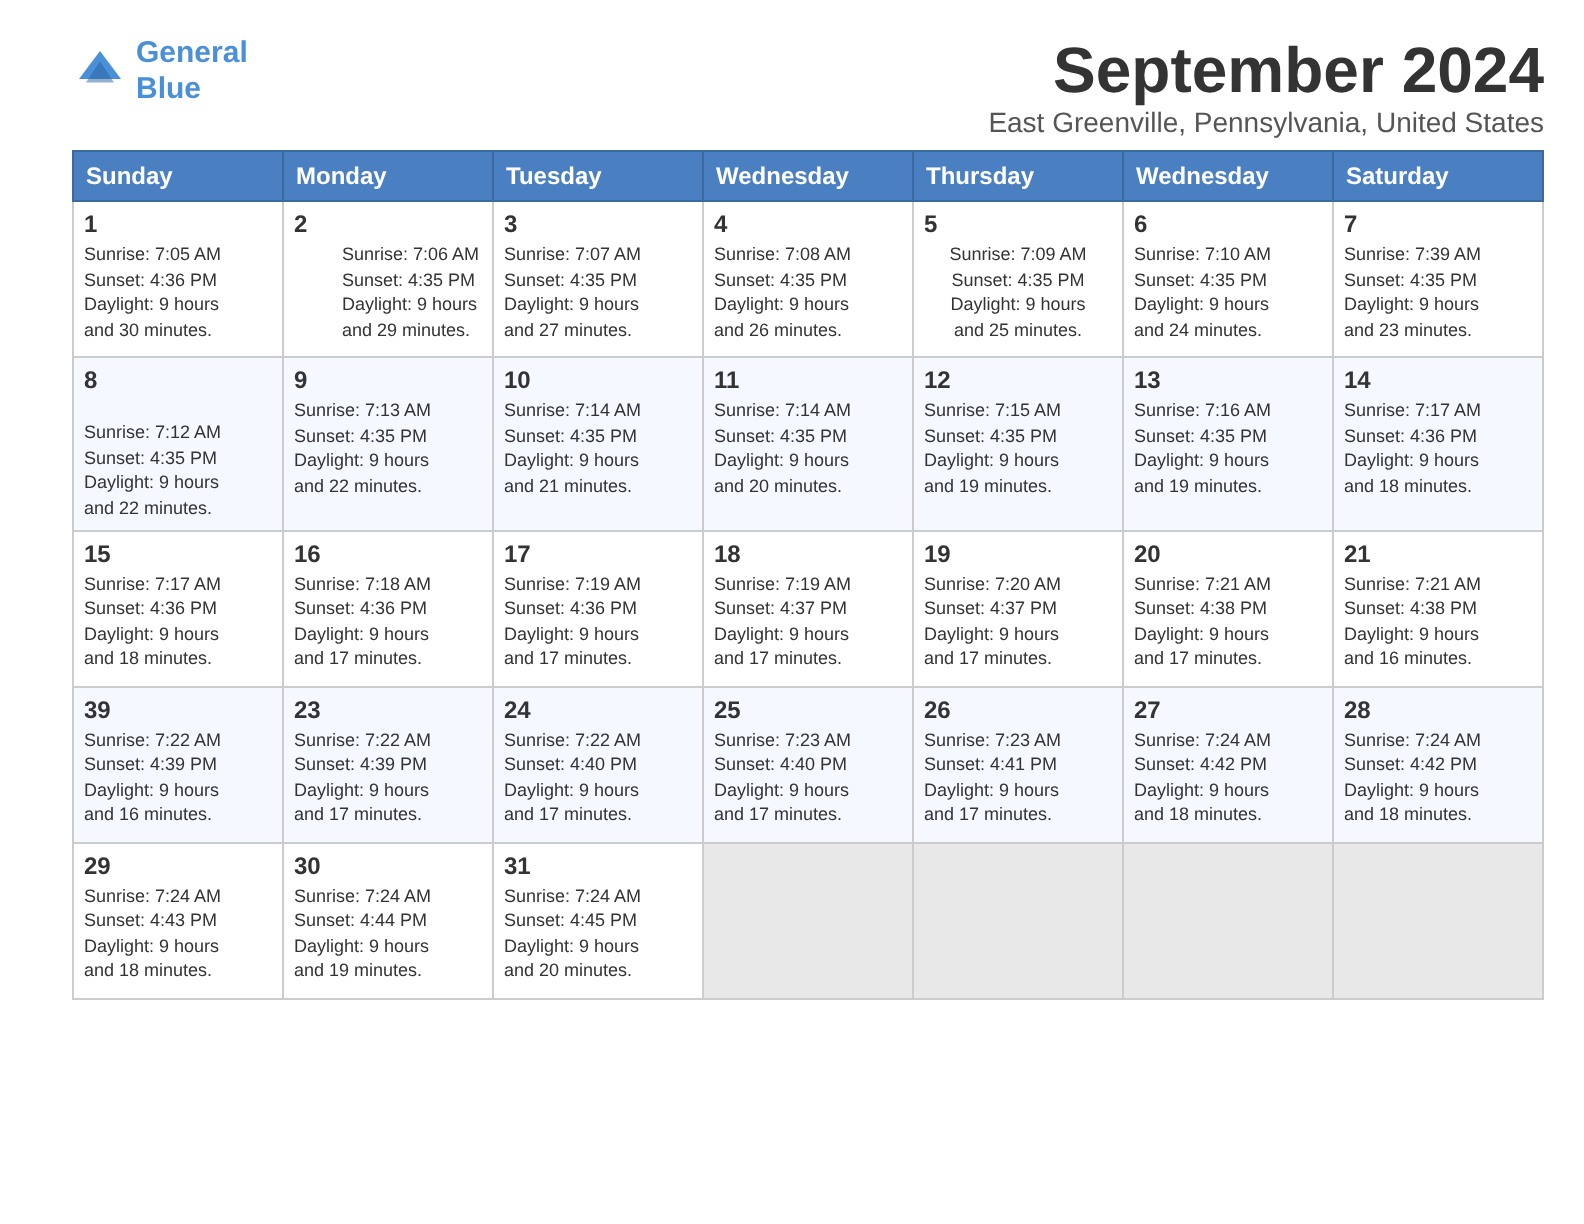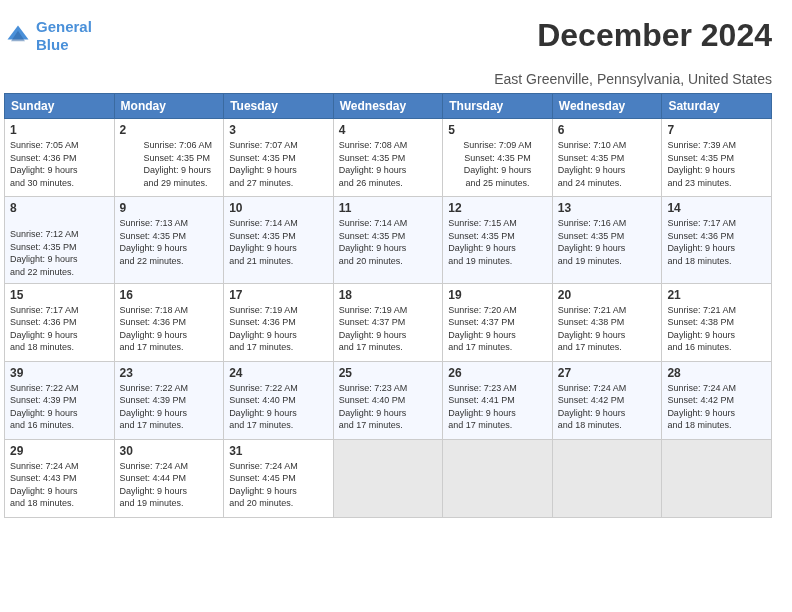--- a/index.html
+++ b/index.html
@@ -6,21 +6,21 @@
     body {
       font-family: Arial, sans-serif;
       background: #fff;
       width: 792px;
       height: 612px;
       overflow: hidden;
     }
     .page {
       width: 792px;
       height: 612px;
-      padding: 18px 20px 10px 4px;
+      padding: 18px 20px 10px 36px;
       background: #fff;
     }
     .header-row {
       display: flex;
       justify-content: space-between;
       align-items: flex-start;
       margin-bottom: 6px;
     }
     .logo {
       display: flex;
@@ -45,21 +45,21 @@
     }
     .main-title {
       font-size: 32px;
       font-weight: bold;
       color: #333;
       line-height: 1.1;
     }
     .subtitle {
       font-size: 14px;
       color: #555;
-      margin-top: 18px;
+      margin-top: 0;
       text-align: center;
     }
     .calendar {
       width: 100%;
       border-collapse: collapse;
       table-layout: fixed;
       border-radius: 19px;
     }
     .calendar th {
       background: #4a7fc1;
@@ -106,21 +106,21 @@
       <svg class="logo-icon" viewBox="0 0 32 32">
         <polygon points="16,4 28,20 4,20" fill="#4a90d9"></polygon>
         <polygon points="16,10 24,22 8,22" fill="#2a60a0" opacity="0.5"></polygon>
       </svg>
       <div class="logo-text">
         <div><span>General</span></div>
         <div><span style="color:#4a90d9">Blue</span></div>
       </div>
     </div>
     <div class="title-block">
-      <div class="main-title">December 2024</div>
+      <div class="main-title">September 2024</div>
       <div class="subtitle">East Greenville, Pennsylvania, United States</div>
     </div>
   </div>
 
   <table class="calendar">
     <thead>
       <tr>
         <th>Sunday</th>
         <th>Monday</th>
         <th>Tuesday</th>

